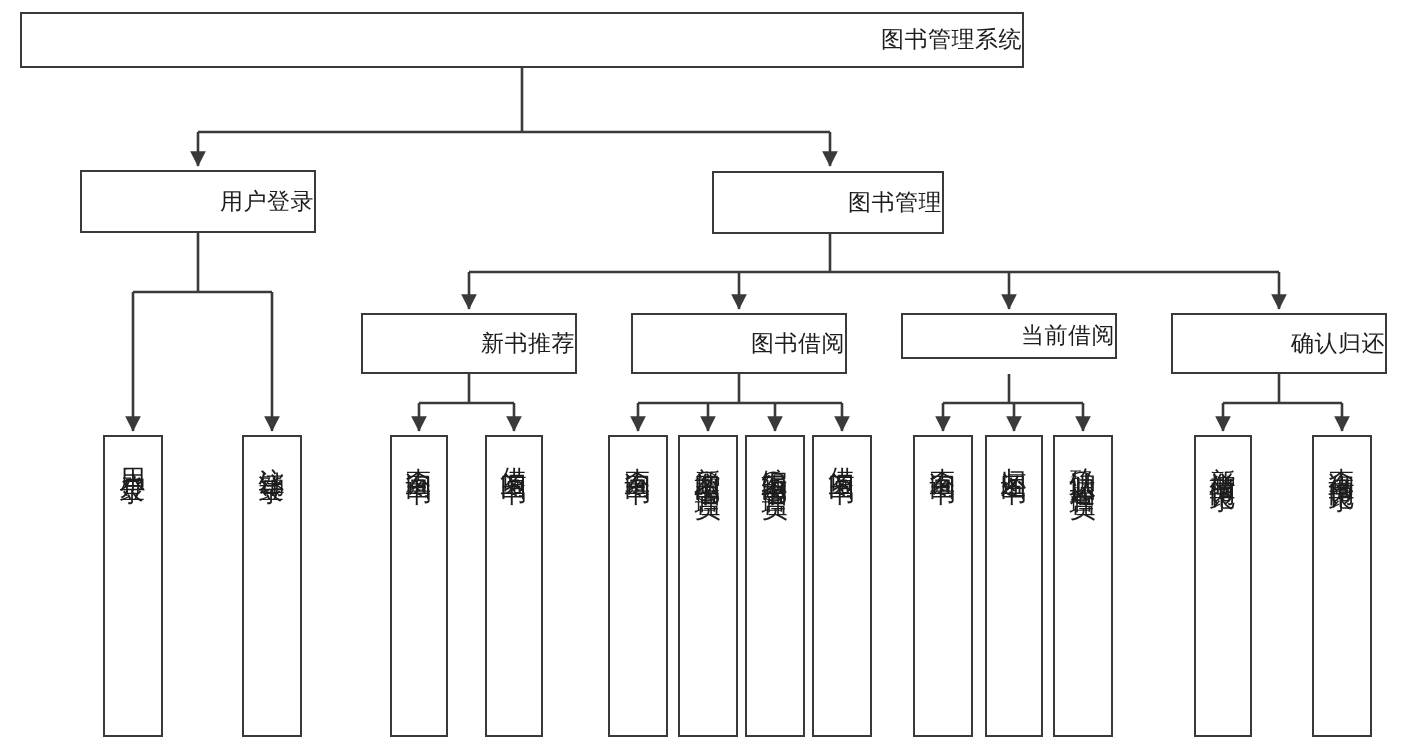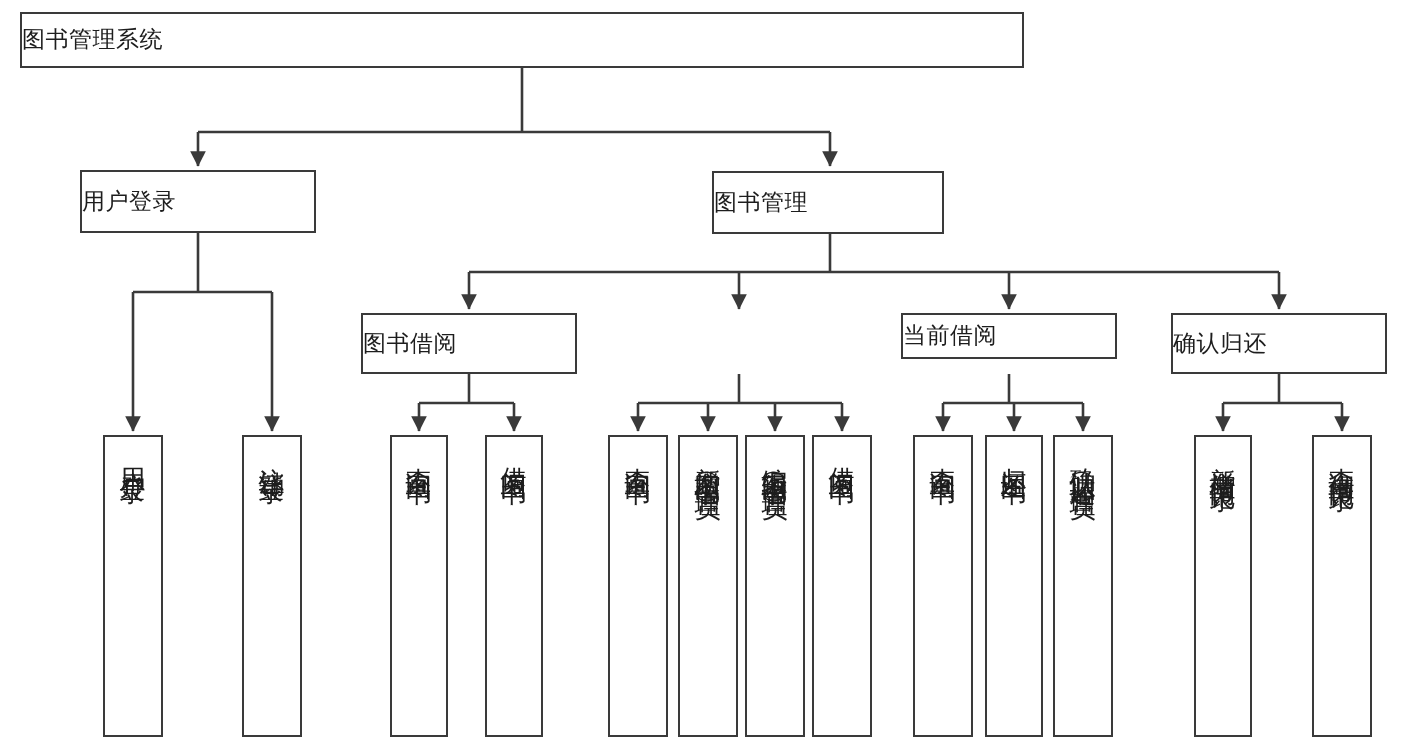--- a/index.html
+++ b/index.html
@@ -20,21 +20,21 @@
     width:1405px; height:747px;
     pointer-events:none;
   }
   .node{
     position:absolute;
     box-sizing:border-box;
     border:2.5px solid #3a3a3a;
     background:#ffffff;
     display:flex;
     align-items:center;
-    justify-content:flex-start;
+    justify-content:flex-end;
     color:#1d1d1d;
   }
   .node .label{
     display:block;
     text-align:center;
     line-height:1.18;
     white-space:nowrap;
   }
   
   .node.horiz .label{
@@ -131,23 +131,26 @@
 
   <div class="node horiz" style="left:80px; top:170px; width:236px; height:63px;">
     <span class="label">用户登录</span>
   </div>
 
   <div class="node horiz" style="left:712px; top:171px; width:232px; height:63px;">
     <span class="label">图书管理</span>
   </div>
 
   <div class="node horiz" style="left:361px; top:313px; width:216px; height:61px;">
+    <span class="label">新书推荐</span>
+  </div>
+
+  <div class="node horiz" style="left:631px; top:313px; width:216px; height:61px;">
     <span class="label">图书借阅</span>
   </div>
-
 
   <div class="node horiz" style="left:901px; top:313px; width:216px; height:46px;">
     <span class="label">当前借阅</span>
   </div>
 
   <div class="node horiz" style="left:1171px; top:313px; width:216px; height:61px;">
     <span class="label">确认归还</span>
   </div>
 
   <div class="node vert" style="left:103px; top:435px; width:60px; height:302px;">

